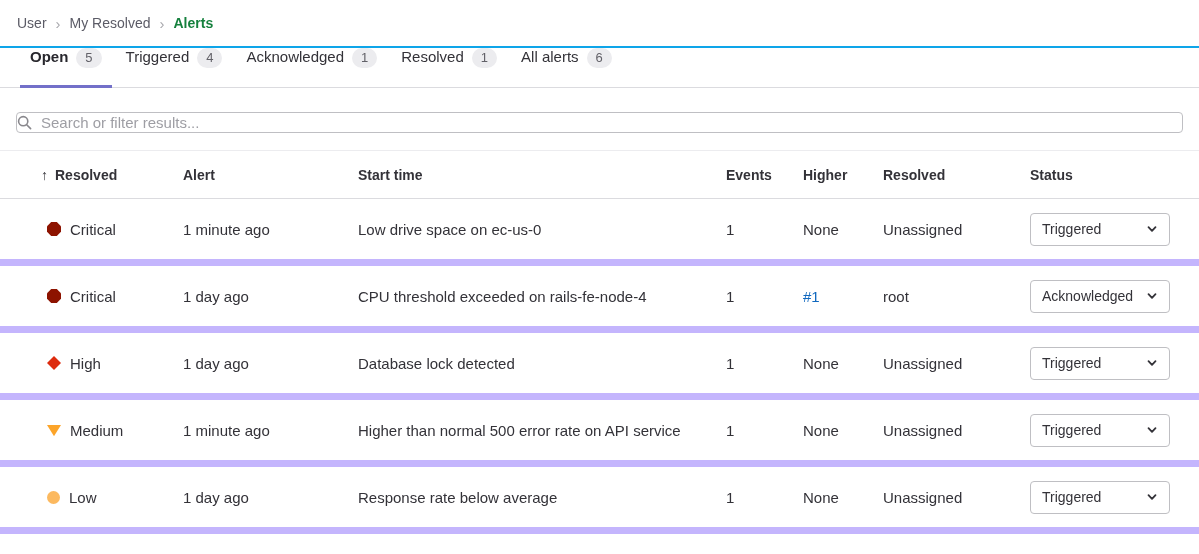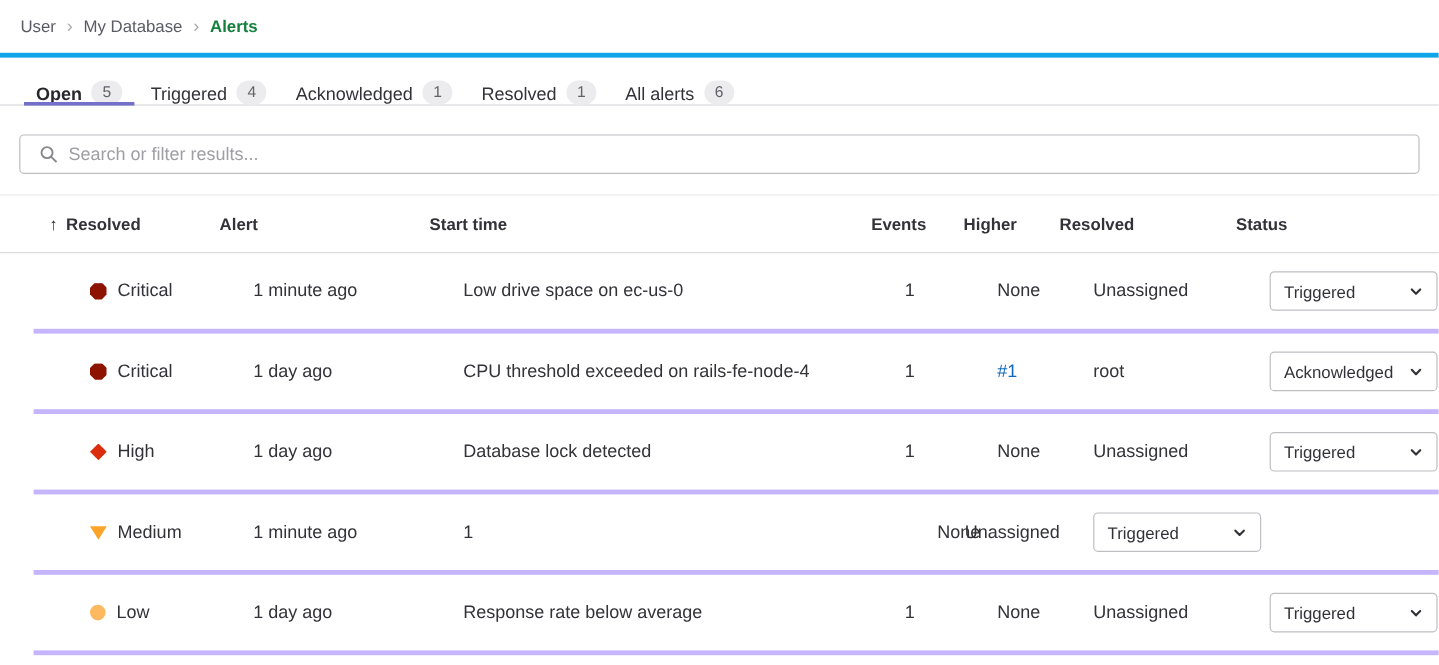--- a/index.html
+++ b/index.html
@@ -13,66 +13,66 @@
   }
   body {
     width: 1199px; height: 554px; overflow: hidden;
     background: #fff; color: #333238;
     font-family: "Liberation Sans", "DejaVu Sans", sans-serif;
     font-size: 14px;
   }
   
   .breadcrumb {
     height: 48px; display: flex; align-items: center;
-    padding: 0 17px; border-bottom: 4px solid #0ea5e9;
+    padding: 0 17px; border-bottom: 2px solid #0ea5e9;
   }
   .bc-item { color: #5b5b66; cursor: pointer; }
   .bc-item.bc-current { color: #15803d; font-weight: bold; cursor: default; }
   .bc-sep { color: #a8a8ad; margin: 0 9px; font-size: 15px; }
   
   .tabs {
     display: flex; align-items: stretch; height: 40px;
     padding: 0 0 0 20px; border-bottom: 1px solid #dbdbdf;
   }
   .tab {
-    position: relative; display: flex; align-items: flex-end;
+    position: relative; display: flex; align-items: flex-start;
     padding: 0 10px; margin-right: 4px; cursor: pointer;
     font-size: 15px; color: #333238;
   }
   .tab.active .tab-label { font-weight: bold; color: #28272d; }
   .tab.active::after {
     content: ""; position: absolute; left: 0; right: 0; bottom: -1px;
     height: 3px; background: var(--accent-tab-underline);
   }
   .tab-badge {
     margin-left: 8px; background: #ececef; color: #626168;
     border-radius: 10px; padding: 2px 9px; font-size: 13px; line-height: 1.2;
   }
   
   .search-wrap { margin: 24px 16px 0 16px; }
   .search-box {
-    height: 33px; border: 1px solid #bfbfc3; border-radius: 4px;
-    display: flex; align-items: center; padding: 0 16px; background: #fff;
+    height: 21px; border: 1px solid #bfbfc3; border-radius: 4px;
+    display: flex; align-items: center; padding: 0 0; background: #fff;
   }
   .search-box svg { flex: none; margin-right: 9px; }
   .search-box input {
     border: none; outline: none; flex: 1; font-size: 15px;
     font-family: inherit; color: #333238; background: transparent;
   }
   .search-box input::placeholder { color: #9e9ea4; }
   
   .alerts-table { margin-top: 17px; border-top: 1px solid #ececef; }
   .thead, .trow {
     display: grid;
     grid-template-columns: 167px 175px 368px 50px 107px 147px 1fr;
     align-items: center; padding: 0 15px 0 16px;
   }
   .cell { white-space: nowrap; }
   .thead { height: 48px; border-bottom: 1px solid #dbdbdf; font-weight: bold; font-size: 14px; color: #333238; }
-  .trow { height: 67px; border-bottom: 4px solid #c4b5fd; font-size: 15px; margin-left: 28px; }
+  .trow { height: 67px; border-bottom: 7px solid #c4b5fd; font-size: 15px; }
   .c-sev { padding-left: 25px; display: flex; align-items: center; }
   .c-events { text-align: left; }
   .c-issue { padding-left: 27px; }
   .sort-arrow { font-weight: bold; margin-right: 7px; font-size: 14px; }
   .th { cursor: pointer; }
   
   .sev-icon { width: 14px; height: 14px; margin: 0 9px 0 6px; flex: none; }
   .sev-critical { background: var(--severity-critical); clip-path: polygon(30% 0, 70% 0, 100% 30%, 100% 70%, 70% 100%, 30% 100%, 0 70%, 0 30%); }
   .sev-high { background: var(--severity-high); clip-path: polygon(50% 0, 100% 50%, 50% 100%, 0 50%); }
   .sev-medium { background: var(--severity-medium); clip-path: polygon(0 15%, 100% 15%, 50% 95%); }
@@ -86,21 +86,21 @@
     padding: 0 11px; font-size: 14px; color: #333238; cursor: pointer;
   }
   .status-dropdown svg { flex: none; margin-left: 6px; }
 </style>
 </head>
 <body>
 
 <div class="breadcrumb">
   <span class="bc-item">User</span>
   <span class="bc-sep">›</span>
-  <span class="bc-item">My Database</span>
+  <span class="bc-item">My Resolved</span>
   <span class="bc-sep">›</span>
   <span class="bc-item bc-current">Alerts</span>
 </div>
 
 <div class="tabs">
   <div class="tab active">
     <span class="tab-label">Open</span>
     <span class="tab-badge">5</span>
   </div>
 
@@ -214,20 +214,21 @@
       </div>
     </div>
   </div>
 
   <div class="trow">
     <div class="cell c-sev">
       <span class="sev-icon sev-medium"></span>
       <span>Medium</span>
     </div>
     <div class="cell">1 minute ago</div>
+    <div class="cell">Higher than normal 500 error rate on API service</div>
     <div class="cell c-events">1</div>
     <div class="cell c-issue">
       <span class="issue-val">None</span>
     </div>
     <div class="cell">Unassigned</div>
     <div class="cell c-status">
       <div class="status-dropdown">
         <span>Triggered</span>
         <svg width="12" height="12" viewBox="0 0 12 12">
           <path d="M2.5 4.2 L6 7.8 L9.5 4.2" fill="none" stroke="#333238" stroke-width="1.8" stroke-linecap="round" stroke-linejoin="round"></path>

